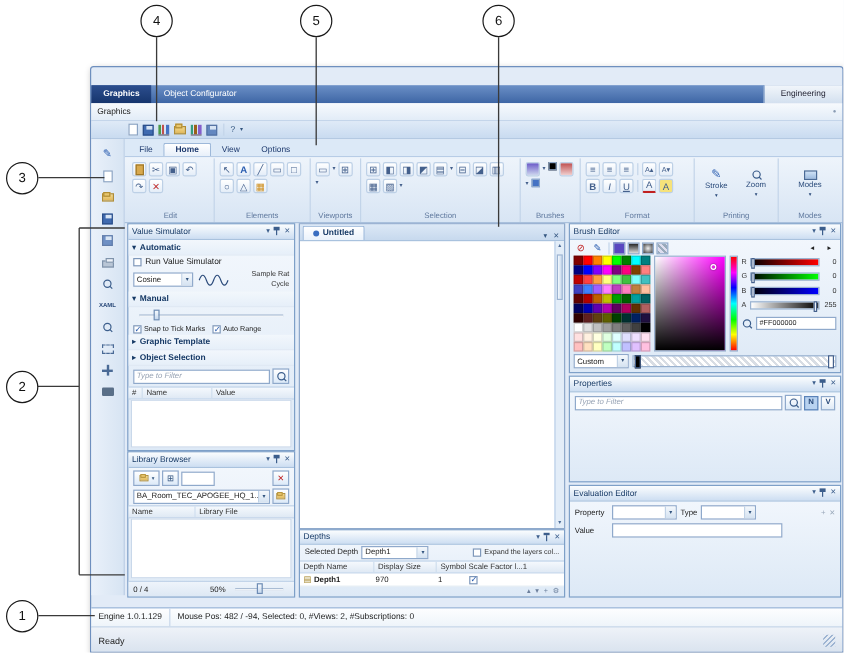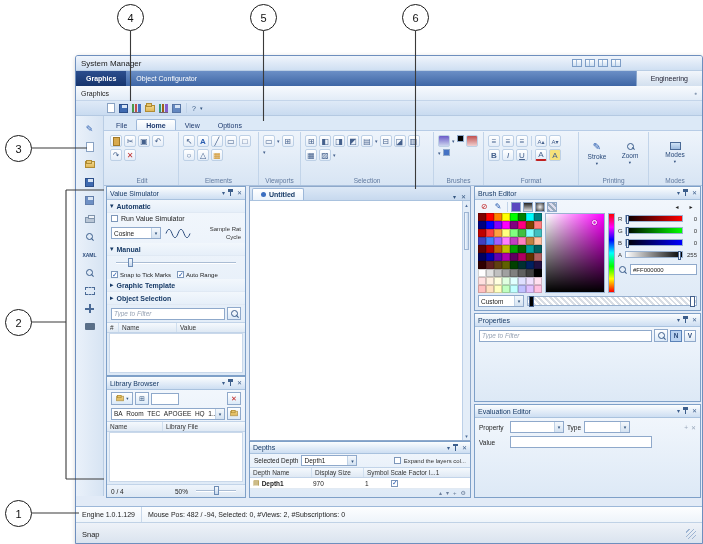--- a/index.html
+++ b/index.html
@@ -136,29 +136,20 @@
     </div>
   <div class="callout" style="left:250px;top:4px">
       <span>5</span>
     </div>
   <div class="callout" style="left:402px;top:4px">
       <span>6</span>
     </div>
 
   <div class="window">
 
-    <div class="titlebar">
-      <span>System Manager</span>
-      <span class="tbar-icons">
-        <span class="tbi"></span>
-        <span class="tbi"></span>
-        <span class="tbi"></span>
-        <span class="tbi"></span>
-      </span>
-    </div>
 
     <div class="navbar">
       <span class="navtab active">Graphics</span>
       <span class="navtab">Object Configurator</span>
       <span class="nav-eng">Engineering</span>
     </div>
 
     <div class="crumbbar">
       <span>Graphics</span>
       <span style="margin-left:auto;color:#8a9cb4;font-size:5px">●</span>
@@ -728,18 +719,18 @@
       </div>
       <div style="flex:1"></div>
     </div>
 
     <div class="statusbar">
       <span class="scell">Engine 1.0.1.129</span>
       <span class="scell" style="border-right:none">Mouse Pos: 482 / -94, Selected: 0, #Views: 2, #Subscriptions: 0</span>
     </div>
 
     <div class="readybar">
-      <span>Snap</span>
+      <span>Ready</span>
       <span class="grip"></span>
     </div>
 
   </div>
 </div>
 
 </body></html>

